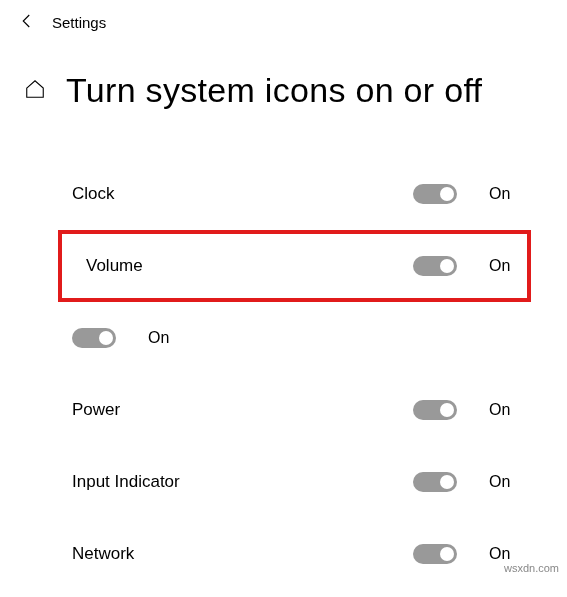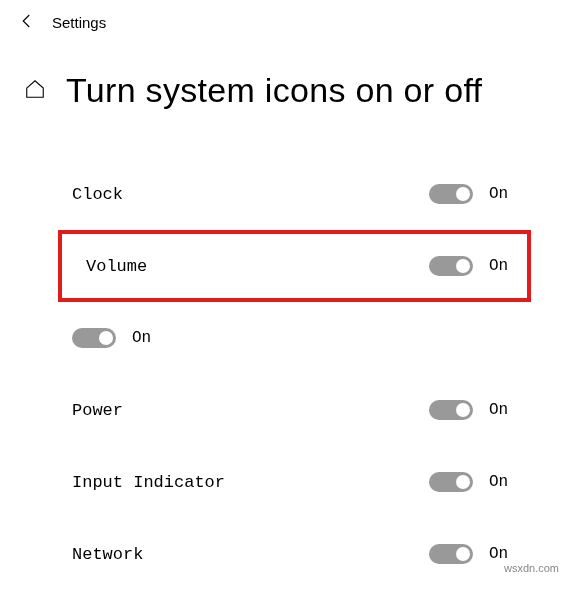--- a/index.html
+++ b/index.html
@@ -52,35 +52,34 @@
       padding: 38px 50px 0 72px;
     }
     .row {
       display: flex;
       align-items: center;
       height: 72px;
       border: 4px solid transparent;
       padding: 0 8px 0 10px;
       margin-left: -14px;
       margin-right: -14px;
-      font-family: Liberation Mono, monospace;
     }
     .row.highlight {
       border-color: #e11b1b;
       padding-left: 24px;
     }
     .row-label {
       flex: 1;
       font-size: 17px;
       font-weight: 400;
     }
     .toggle {
       display: flex;
       align-items: center;
-      gap: 16px;
+      gap: 32px;
     }
     .switch {
       width: 44px;
       height: 20px;
       background: #999999;
       border-radius: 10px;
       position: relative;
       cursor: pointer;
     }
     .switch::after {

